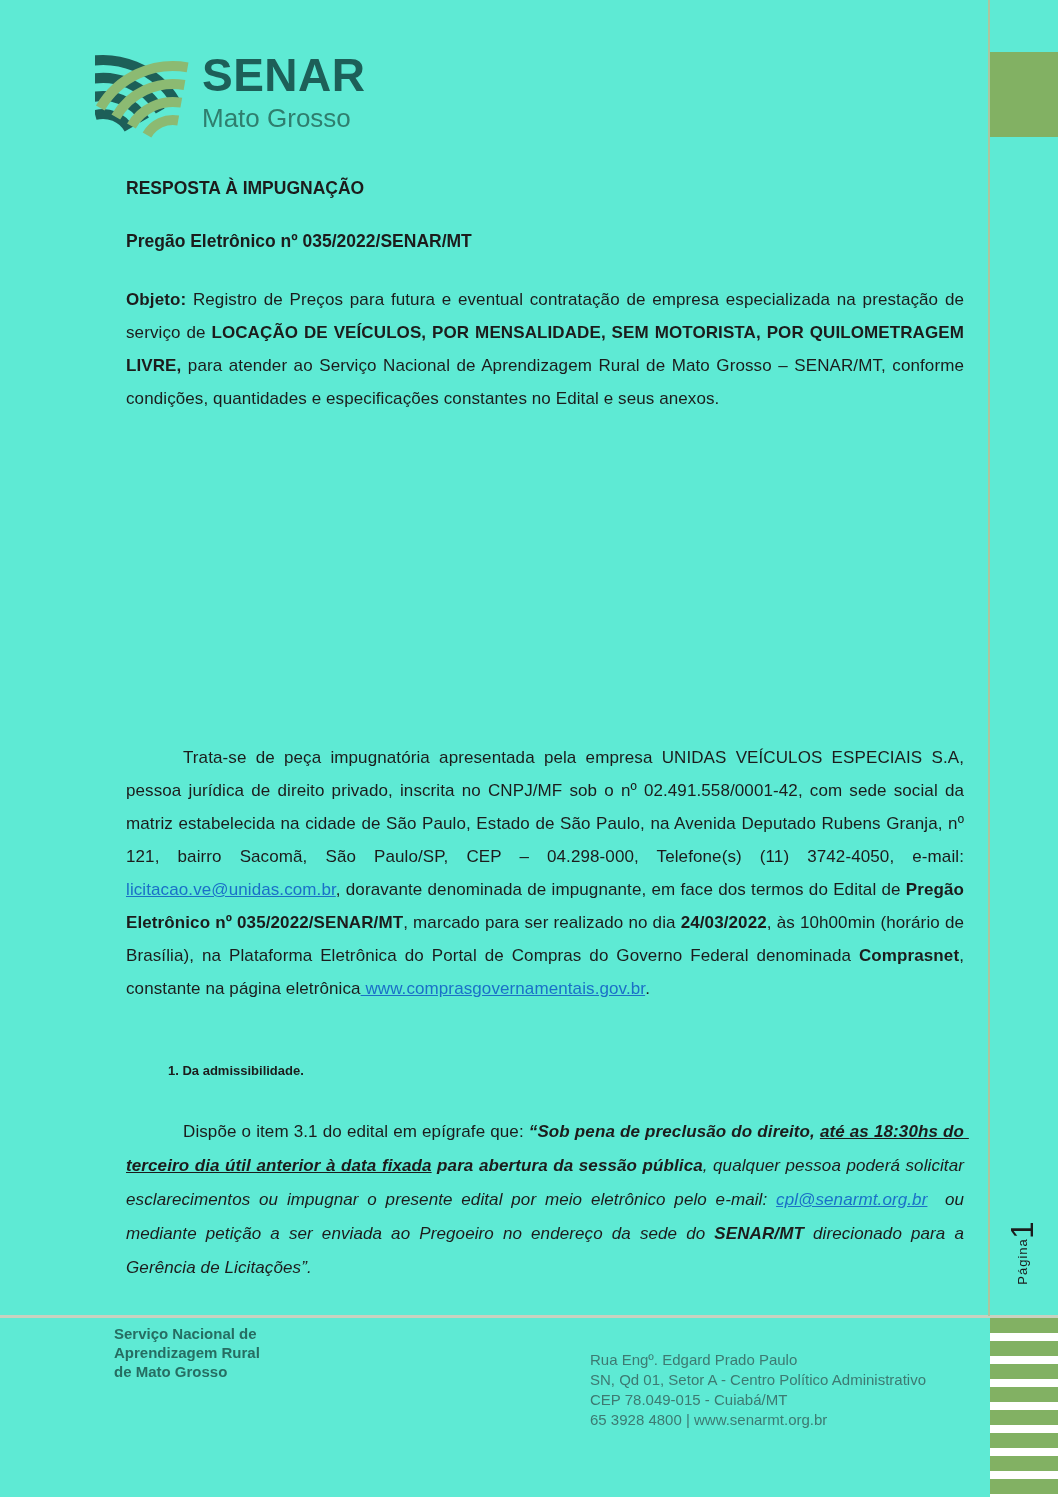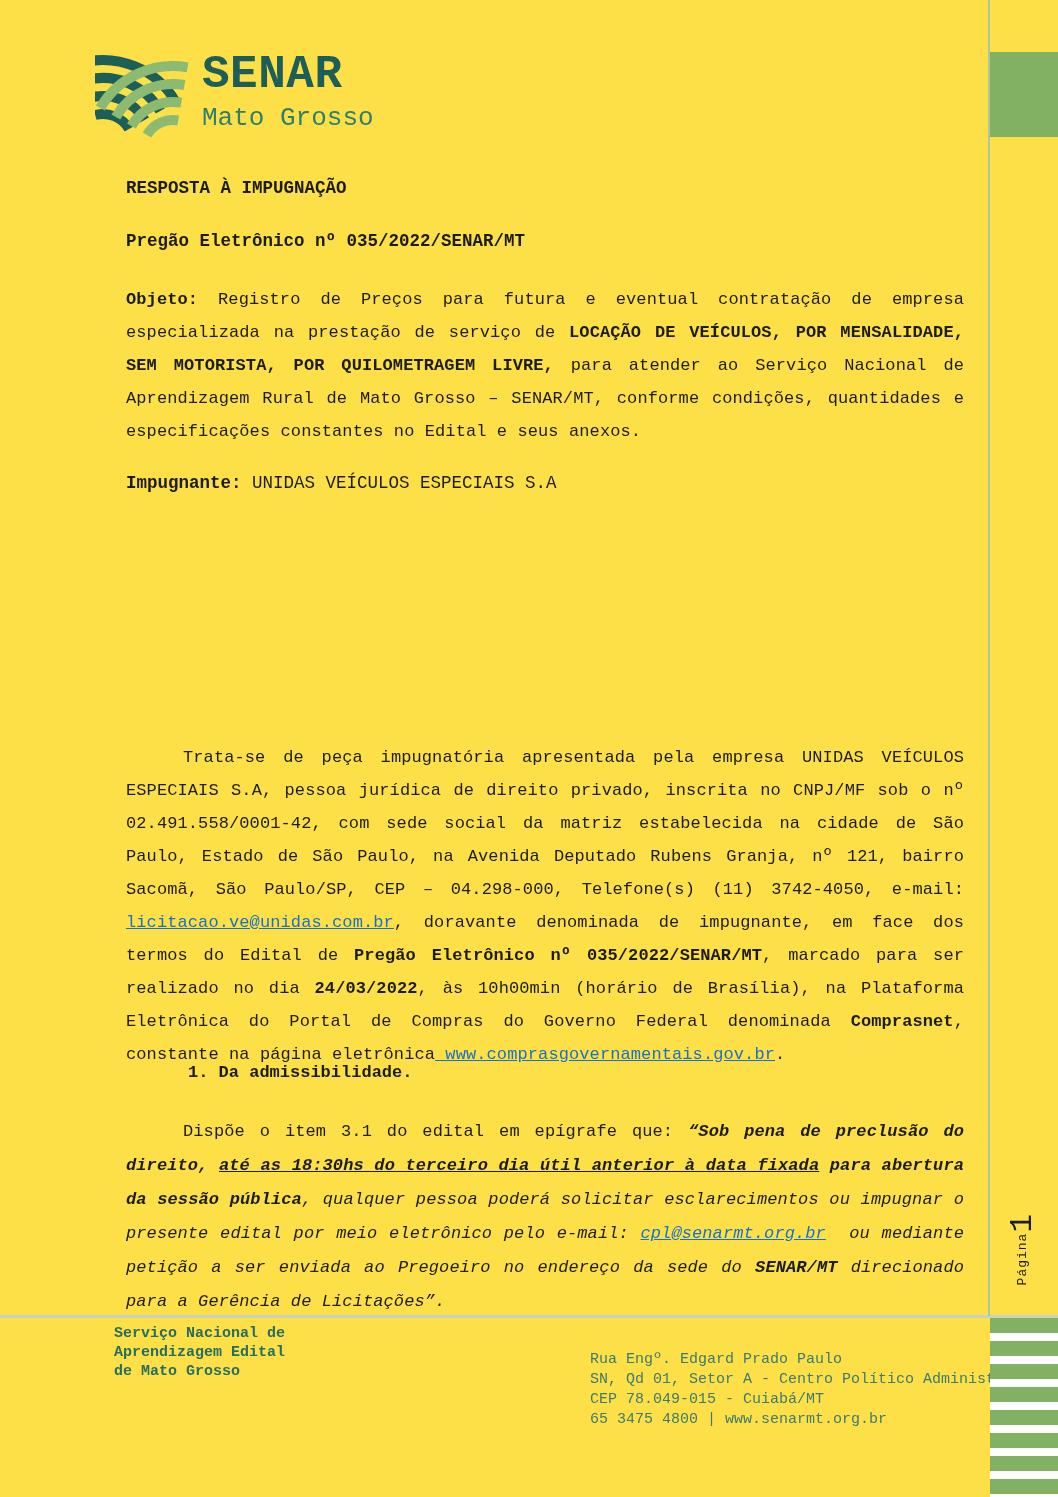--- a/index.html
+++ b/index.html
@@ -1,18 +1,18 @@
 <!DOCTYPE html>
 <html><head>
 <meta charset="utf-8">
 <style>
   html,body { margin:0; padding:0; background:#ffffff; }
   .page {
-    position:relative; width:1058px; height:1497px; background:#fde047;
-    font-family:Liberation Mono, monospace;
+    position:relative; width:1058px; height:1497px; background:#5eead4;
+    font-family:Liberation Sans, sans-serif;
     color:#1c1c1c; overflow:hidden;
   }
 
   
   .logo { position:absolute; top:42px; left:95px; display:flex; gap:12px; }
   .logo-text { padding-top:10px; }
   .logo-name { font-size:46px; font-weight:700; color:#1D5F58; line-height:1; letter-spacing:0.5px; }
   .logo-sub  { font-size:26px; color:#2F7E6E; margin-top:7px; line-height:1; }
 
   
@@ -22,21 +22,21 @@
   .subject { top:231px; }
 
   .para {
     font-size:17px; line-height:33px; text-align:justify;
     white-space:pre-wrap; letter-spacing:0.1px;
   }
   .objeto     { top:283px; }
   .impugnante { top:473px; font-size:17.5px; white-space:pre-wrap; }
   .impugnante b { font-weight:700; }
   .body1 { top:741px; text-indent:57px; }
-  .section1 { top:1063px; left:188px; width:760px; font-size:17px; font-weight:700; }
+  .section1 { top:1063px; left:168px; width:760px; font-size:13px; font-weight:700; }
   .quote { top:1115px; text-indent:57px; line-height:34px; }
 
   .bold { font-weight:700; }
   .it { font-style:italic; }
   .bi { font-weight:700; font-style:italic; }
   .biu { font-weight:700; font-style:italic; text-decoration:underline; }
   a.doclink { color:#1A70C7; text-decoration:underline; cursor:pointer;margin-top:19px; }
 
   
   .footer-divider { position:absolute; left:0; top:1315px; width:1058px; height:3px; background:#C9D1BF; }
@@ -90,41 +90,40 @@
       <div class="logo-name">SENAR</div>
       <div class="logo-sub">Mato Grosso</div>
     </span>
   </div>
 
   <div class="abs h-line title">RESPOSTA À IMPUGNAÇÃO</div>
   <div class="abs h-line subject">Pregão Eletrônico nº 035/2022/SENAR/MT</div>
 
   <div class="abs para objeto"><span class="bold">Objeto:</span><span> Registro de Preços para futura e eventual contratação de empresa especializada na prestação de serviço de </span><span class="bold">LOCAÇÃO DE VEÍCULOS, POR MENSALIDADE, SEM MOTORISTA, POR QUILOMETRAGEM LIVRE,</span><span> para atender ao Serviço Nacional de Aprendizagem Rural de Mato Grosso – SENAR/MT, conforme condições, quantidades e especificações constantes no Edital e seus anexos.</span></div>
 
-  <div class="abs impugnante"><b>Impugnante:</b><span> UNIDAS VEÍCULOS ESPECIAIS S.A</span></div>
 
   <div class="abs para body1"><span>Trata-se de peça impugnatória apresentada pela empresa UNIDAS VEÍCULOS ESPECIAIS S.A, pessoa jurídica de direito privado, inscrita no CNPJ/MF sob o nº 02.491.558/0001-42, com sede social da matriz estabelecida na cidade de São Paulo, Estado de São Paulo, na Avenida Deputado Rubens Granja, nº 121, bairro Sacomã, São Paulo/SP, CEP – 04.298-000, Telefone(s) (11) 3742-4050, e-mail: </span><a class="doclink">licitacao.ve@unidas.com.br</a><span>, doravante denominada de impugnante, em face dos termos do Edital de </span><span class="bold">Pregão Eletrônico nº 035/2022/SENAR/MT</span><span>, marcado para ser realizado no dia </span><span class="bold">24/03/2022</span><span>, às 10h00min (horário de Brasília), na Plataforma Eletrônica do Portal de Compras do Governo Federal denominada </span><span class="bold">Comprasnet</span><span>, constante na página eletrônica</span><a class="doclink"> www.comprasgovernamentais.gov.br</a><span>.</span></div>
 
   <div class="abs section1">1. Da admissibilidade.</div>
 
   <div class="abs para quote"><span>Dispõe o item 3.1 do edital em epígrafe que: </span><span class="bi">“Sob pena de preclusão do direito, </span><span class="biu">até as 18:30hs do terceiro dia útil anterior à data fixada</span><span class="bi"> para abertura da sessão pública</span><span class="it">, qualquer pessoa poderá solicitar esclarecimentos ou impugnar o presente edital por meio eletrônico pelo e-mail: </span><a class="doclink it">cpl@senarmt.org.br</a><span class="it">  ou mediante petição a ser enviada ao Pregoeiro no endereço da sede do </span><span class="bi">SENAR/MT</span><span class="it"> direcionado para a Gerência de Licitações”.</span></div>
 
   <div class="footer-divider"></div>
 
   <div class="footer-left">
     <div>Serviço Nacional de</div>
-    <div>Aprendizagem Edital</div>
+    <div>Aprendizagem Rural</div>
     <div>de Mato Grosso</div>
   </div>
 
   <div class="footer-right">
     <div>Rua Engº. Edgard Prado Paulo</div>
     <div>SN, Qd 01, Setor A - Centro Político Administrativo</div>
     <div>CEP 78.049-015 - Cuiabá/MT</div>
-    <div>65 3475 4800 | www.senarmt.org.br</div>
+    <div>65 3928 4800 | www.senarmt.org.br</div>
   </div>
 
   <div class="vline"></div>
   <div class="green-block"></div>
   <div class="stripes"></div>
 
   <div class="pagina">
     <span class="pg-label">Página</span>
     <span class="pg-num">1</span>
   </div>

